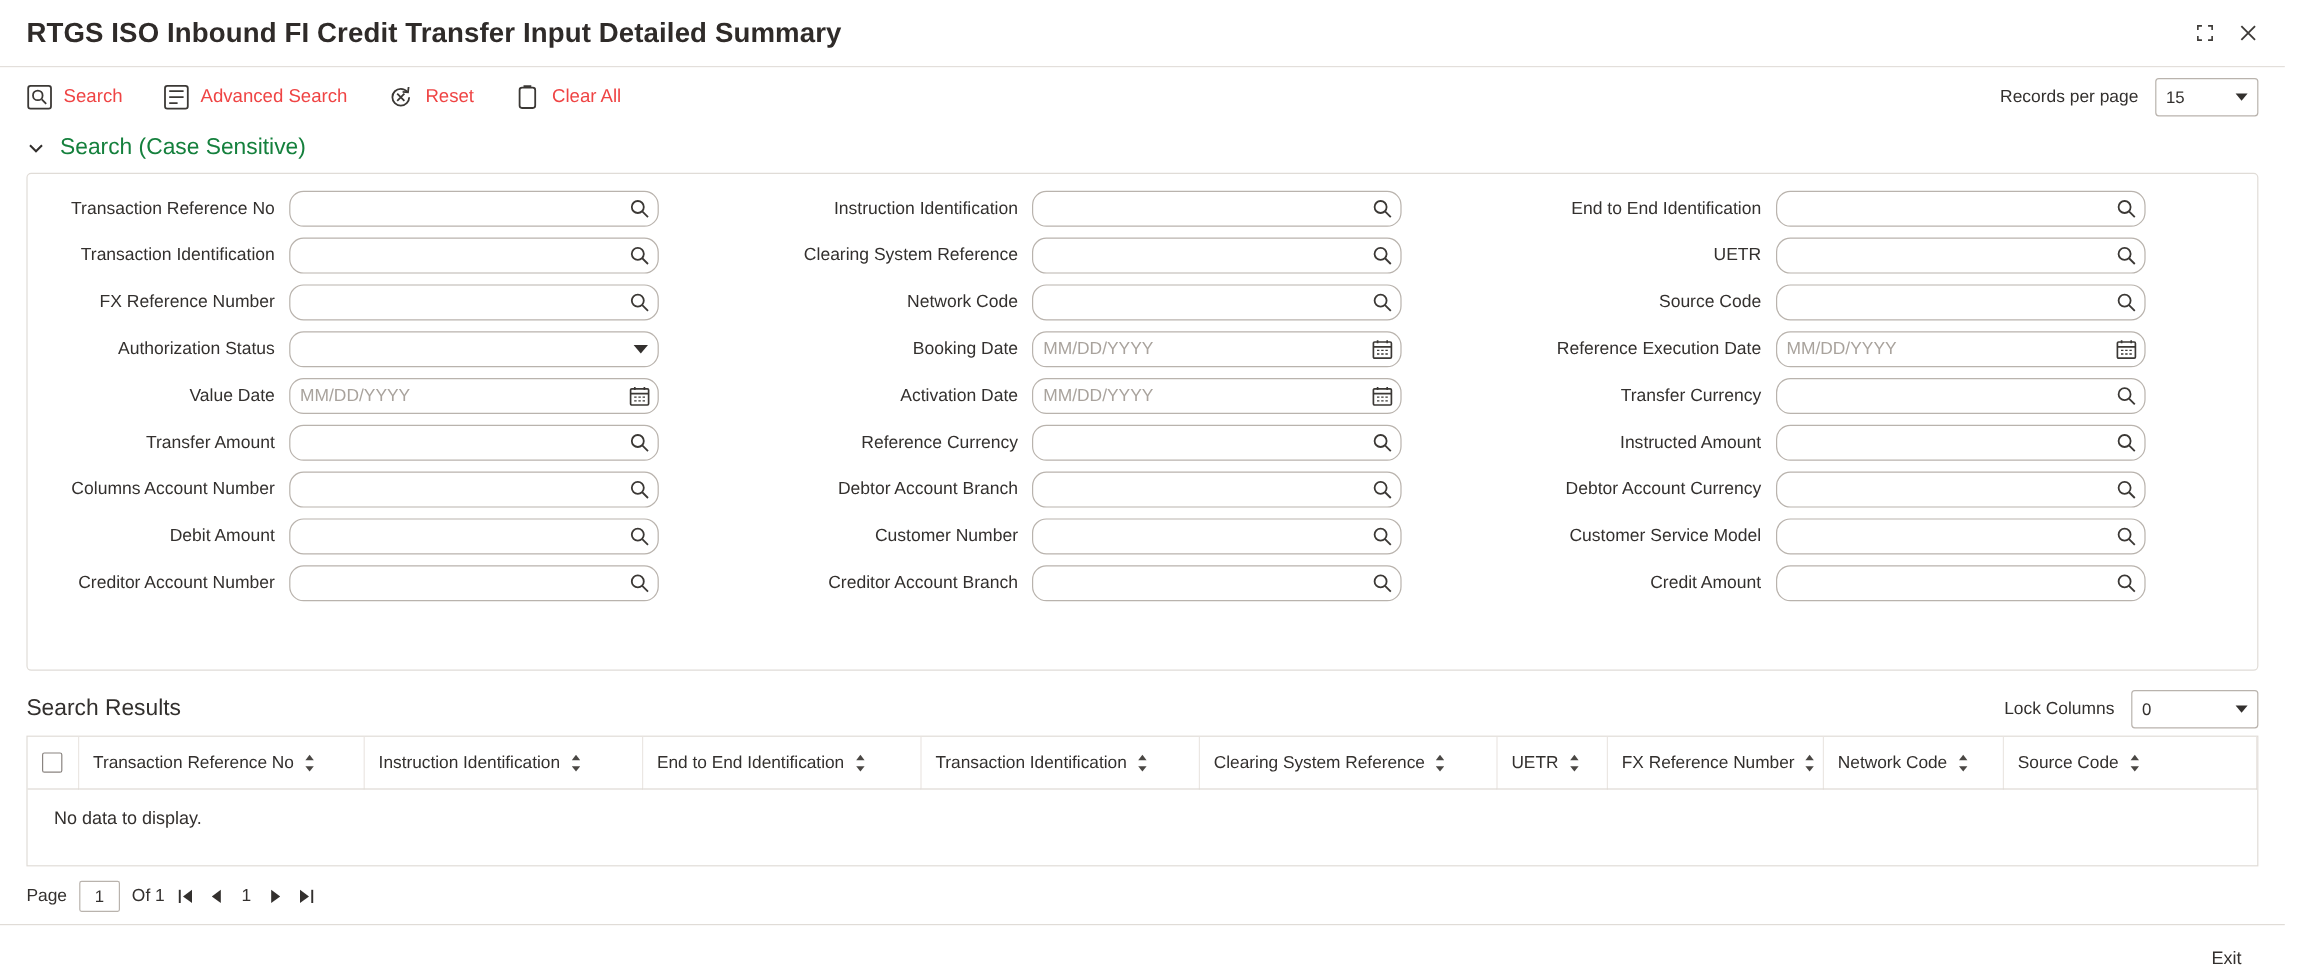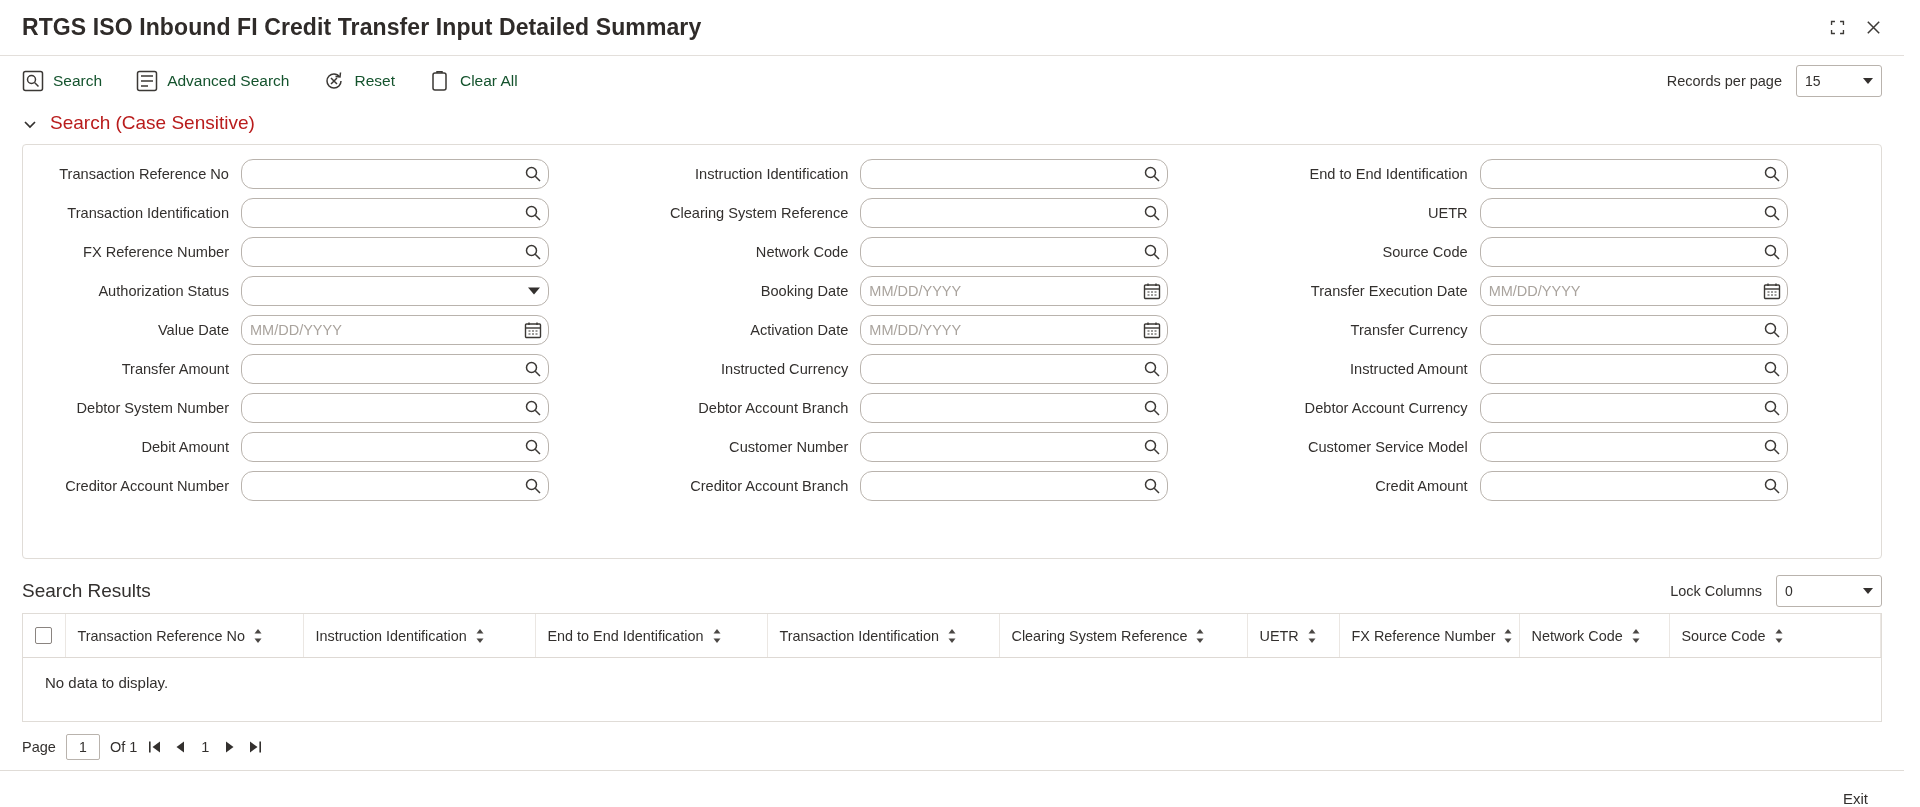--- a/index.html
+++ b/index.html
@@ -53,21 +53,21 @@
     align-items: center;
     padding: 0 22px;
     position: relative;
   }
   .tool-item {
     display: flex;
     align-items: center;
     gap: 9px;
     margin-right: 34px;
     font-size: 15.5px;
-    color: #14532d;
+    color: #ef4444;
     cursor: pointer;
   }
   .tool-item .ic { width: 22px; height: 22px; display: block; color: #3b3835; }
   .tool-right {
     margin-left: auto;
     display: flex;
     align-items: center;
     gap: 14px;
   }
   .rpp-label { font-size: 14.5px; color: #33302e; }
@@ -92,21 +92,21 @@
     border-top: 6px solid #33302e;
   }
 
   
   .section-header {
     display: flex;
     align-items: center;
     gap: 12px;
     padding: 6px 20px 10px 22px;
     font-size: 19px;
-    color: #b91c1c;
+    color: #15803d;
   }
   .chev {
     width: 16px; height: 16px;
     display: block;
     color: #33302e;
   }
 
   
   .search-panel {
     margin: 0 22px;
@@ -486,21 +486,21 @@
             <svg viewBox="0 0 18 18" width="18" height="18" fill="none" stroke="currentColor" stroke-width="1.4">
               <rect x="1.5" y="3" width="15" height="13.5" rx="1"></rect>
                 <path d="M1.5 7 H16.5"></path>
               <path d="M5 1.5 V4 M13 1.5 V4"></path>
               <path d="M4.5 10 H6.5 M8 10 H10 M11.5 10 H13.5 M4.5 13 H6.5 M8 13 H10 M11.5 13 H13.5" stroke-width="1.1"></path>
             </svg>
           </span>
         </div>
       </div>
       <div class="field">
-        <div class="lbl">Transfer Execution Date</div>
+        <div class="lbl">Reference Execution Date</div>
         <div class="ctrl">
           <input type="text" placeholder="MM/DD/YYYY" style="">
           <span class="adorn">
             <svg viewBox="0 0 18 18" width="18" height="18" fill="none" stroke="currentColor" stroke-width="1.4">
               <rect x="1.5" y="3" width="15" height="13.5" rx="1"></rect>
                 <path d="M1.5 7 H16.5"></path>
               <path d="M5 1.5 V4 M13 1.5 V4"></path>
               <path d="M4.5 10 H6.5 M8 10 H10 M11.5 10 H13.5 M4.5 13 H6.5 M8 13 H10 M11.5 13 H13.5" stroke-width="1.1"></path>
             </svg>
           </span>
@@ -554,21 +554,21 @@
           <input type="text" placeholder="" style="">
           <span class="adorn">
             <svg viewBox="0 0 18 18" width="18" height="18" fill="none" stroke="currentColor" stroke-width="1.5">
                 <circle cx="7.5" cy="7.5" r="5"></circle>
                 <path d="M11.2 11.2 L16 16"></path>
               </svg>
           </span>
         </div>
       </div>
       <div class="field">
-        <div class="lbl">Instructed Currency</div>
+        <div class="lbl">Reference Currency</div>
         <div class="ctrl">
           <input type="text" placeholder="" style="">
           <span class="adorn">
             <svg viewBox="0 0 18 18" width="18" height="18" fill="none" stroke="currentColor" stroke-width="1.5">
                 <circle cx="7.5" cy="7.5" r="5"></circle>
                 <path d="M11.2 11.2 L16 16"></path>
               </svg>
           </span>
         </div>
       </div>
@@ -579,21 +579,21 @@
           <span class="adorn">
             <svg viewBox="0 0 18 18" width="18" height="18" fill="none" stroke="currentColor" stroke-width="1.5">
                 <circle cx="7.5" cy="7.5" r="5"></circle>
                 <path d="M11.2 11.2 L16 16"></path>
               </svg>
           </span>
         </div>
       </div>
 
       <div class="field">
-        <div class="lbl">Debtor System Number</div>
+        <div class="lbl">Columns Account Number</div>
         <div class="ctrl">
           <input type="text" placeholder="" style="">
           <span class="adorn">
             <svg viewBox="0 0 18 18" width="18" height="18" fill="none" stroke="currentColor" stroke-width="1.5">
                 <circle cx="7.5" cy="7.5" r="5"></circle>
                 <path d="M11.2 11.2 L16 16"></path>
               </svg>
           </span>
         </div>
       </div>

